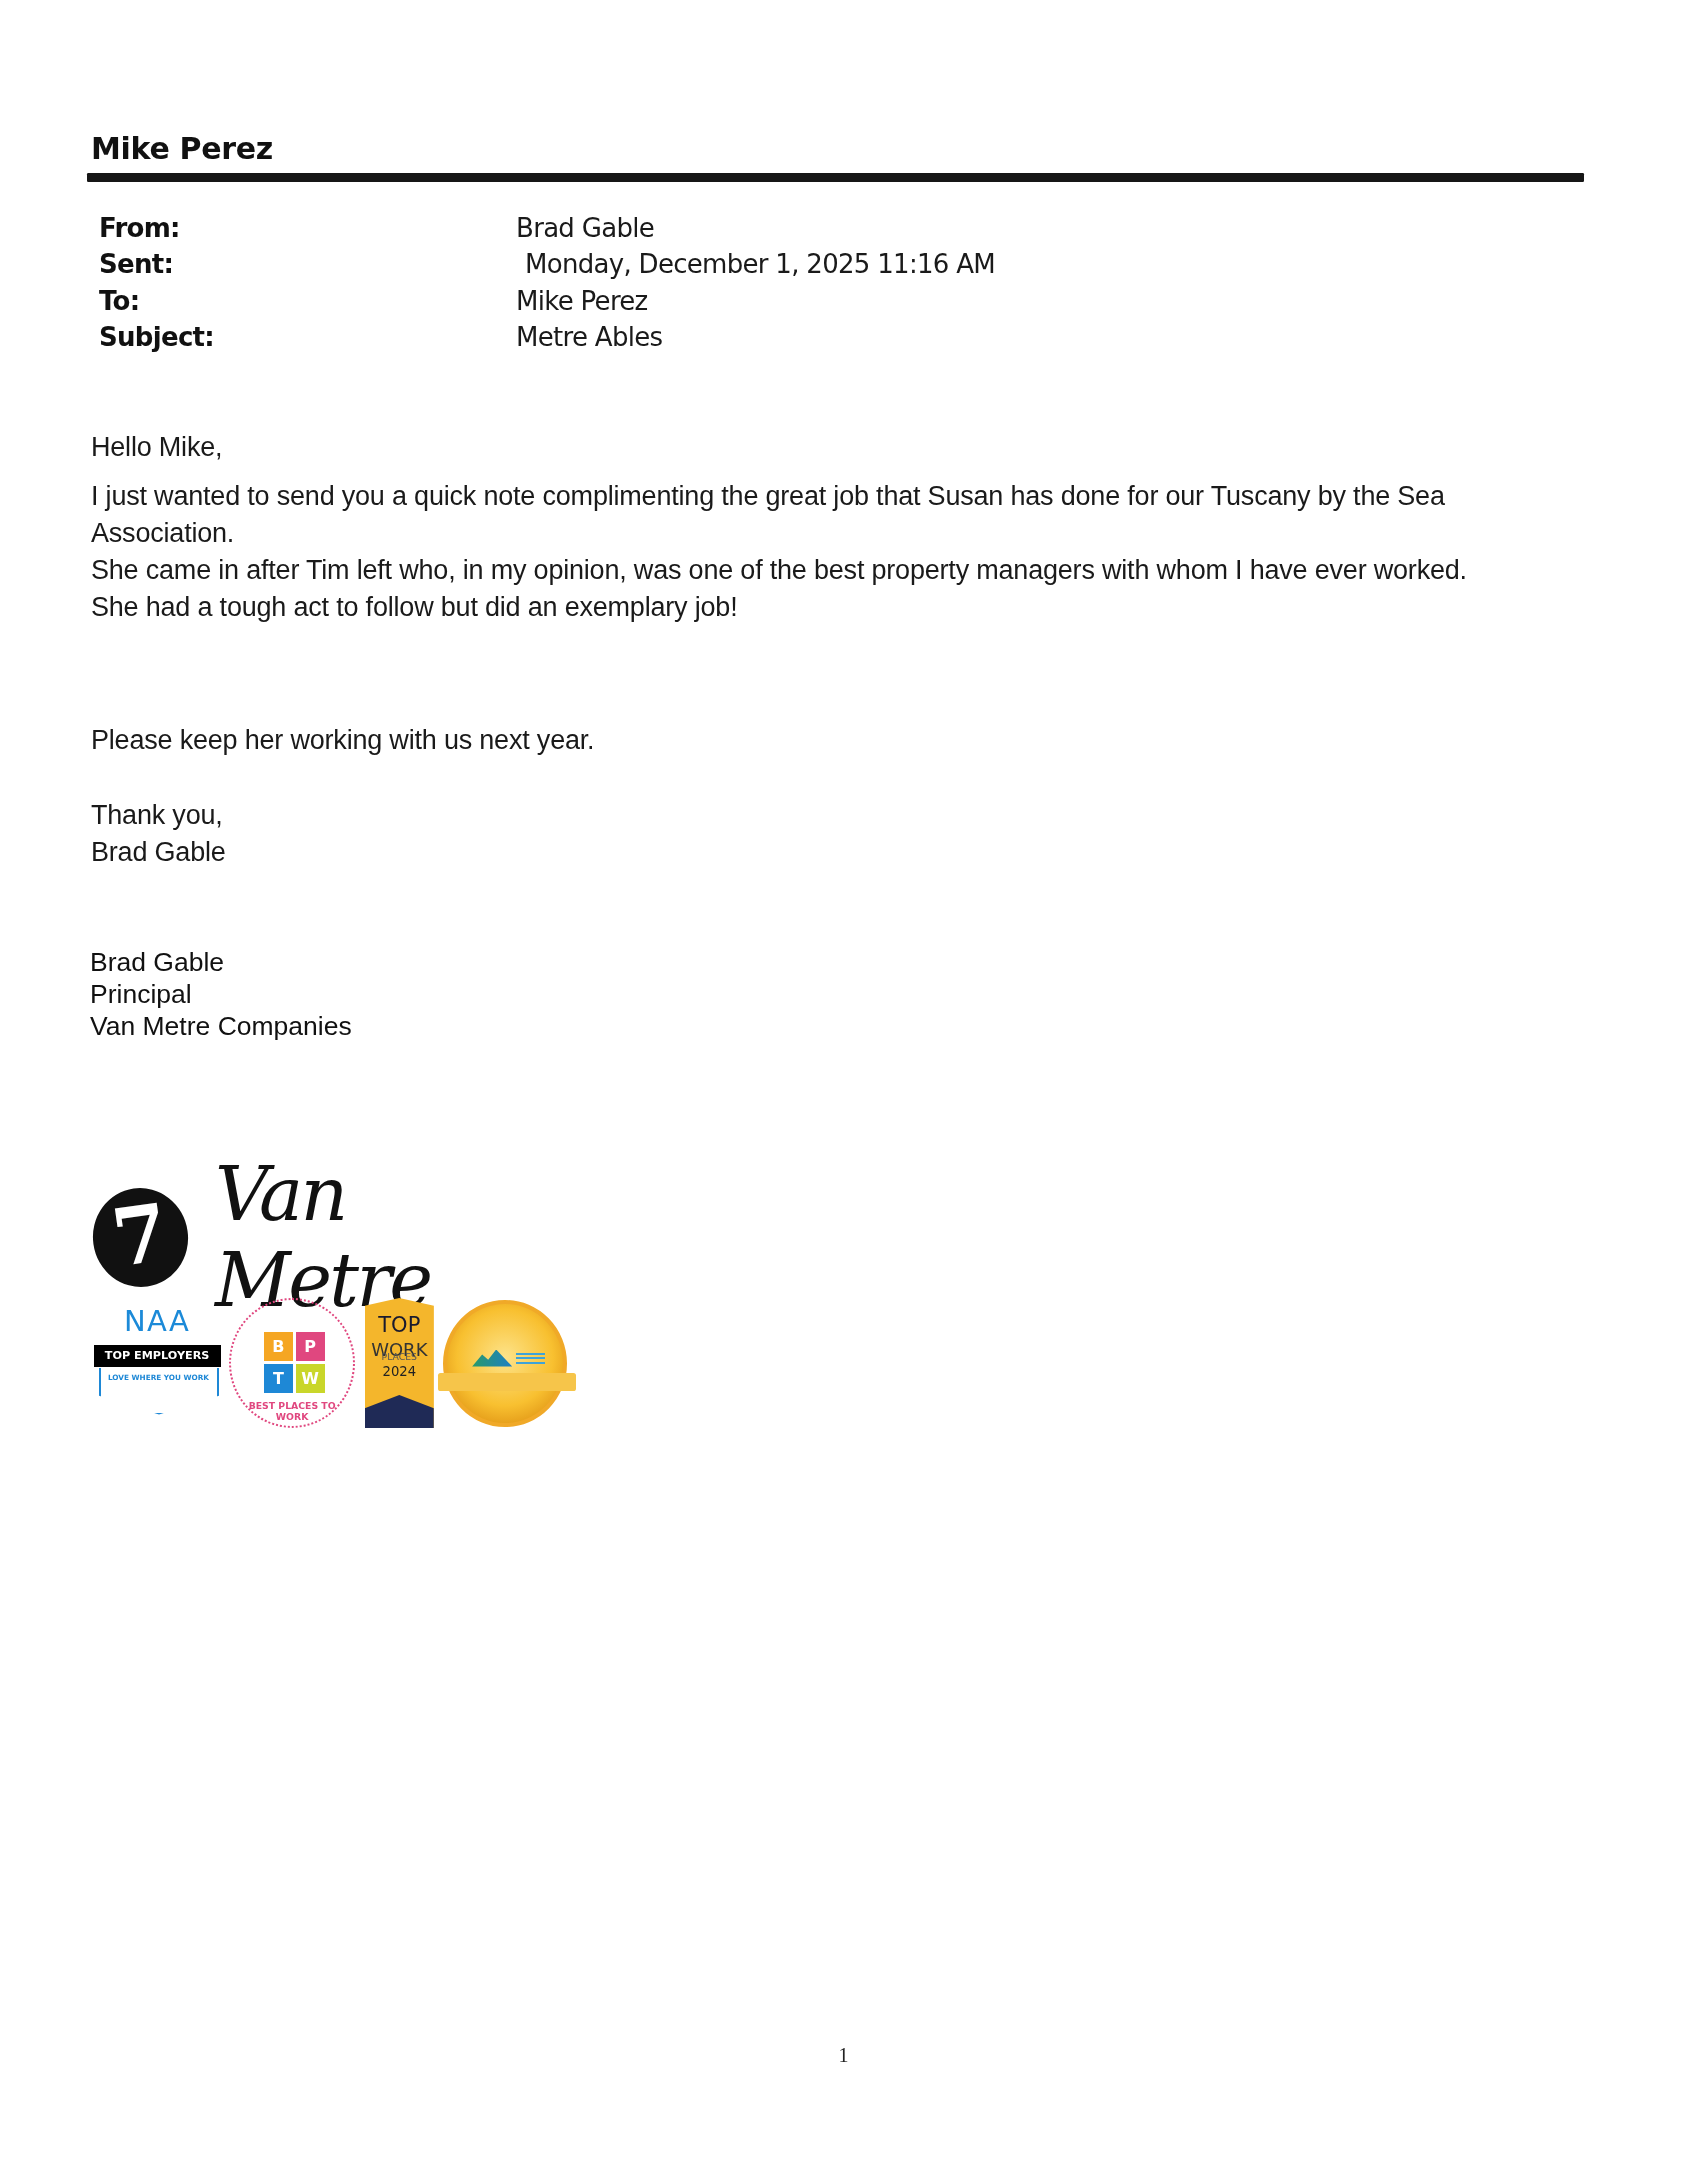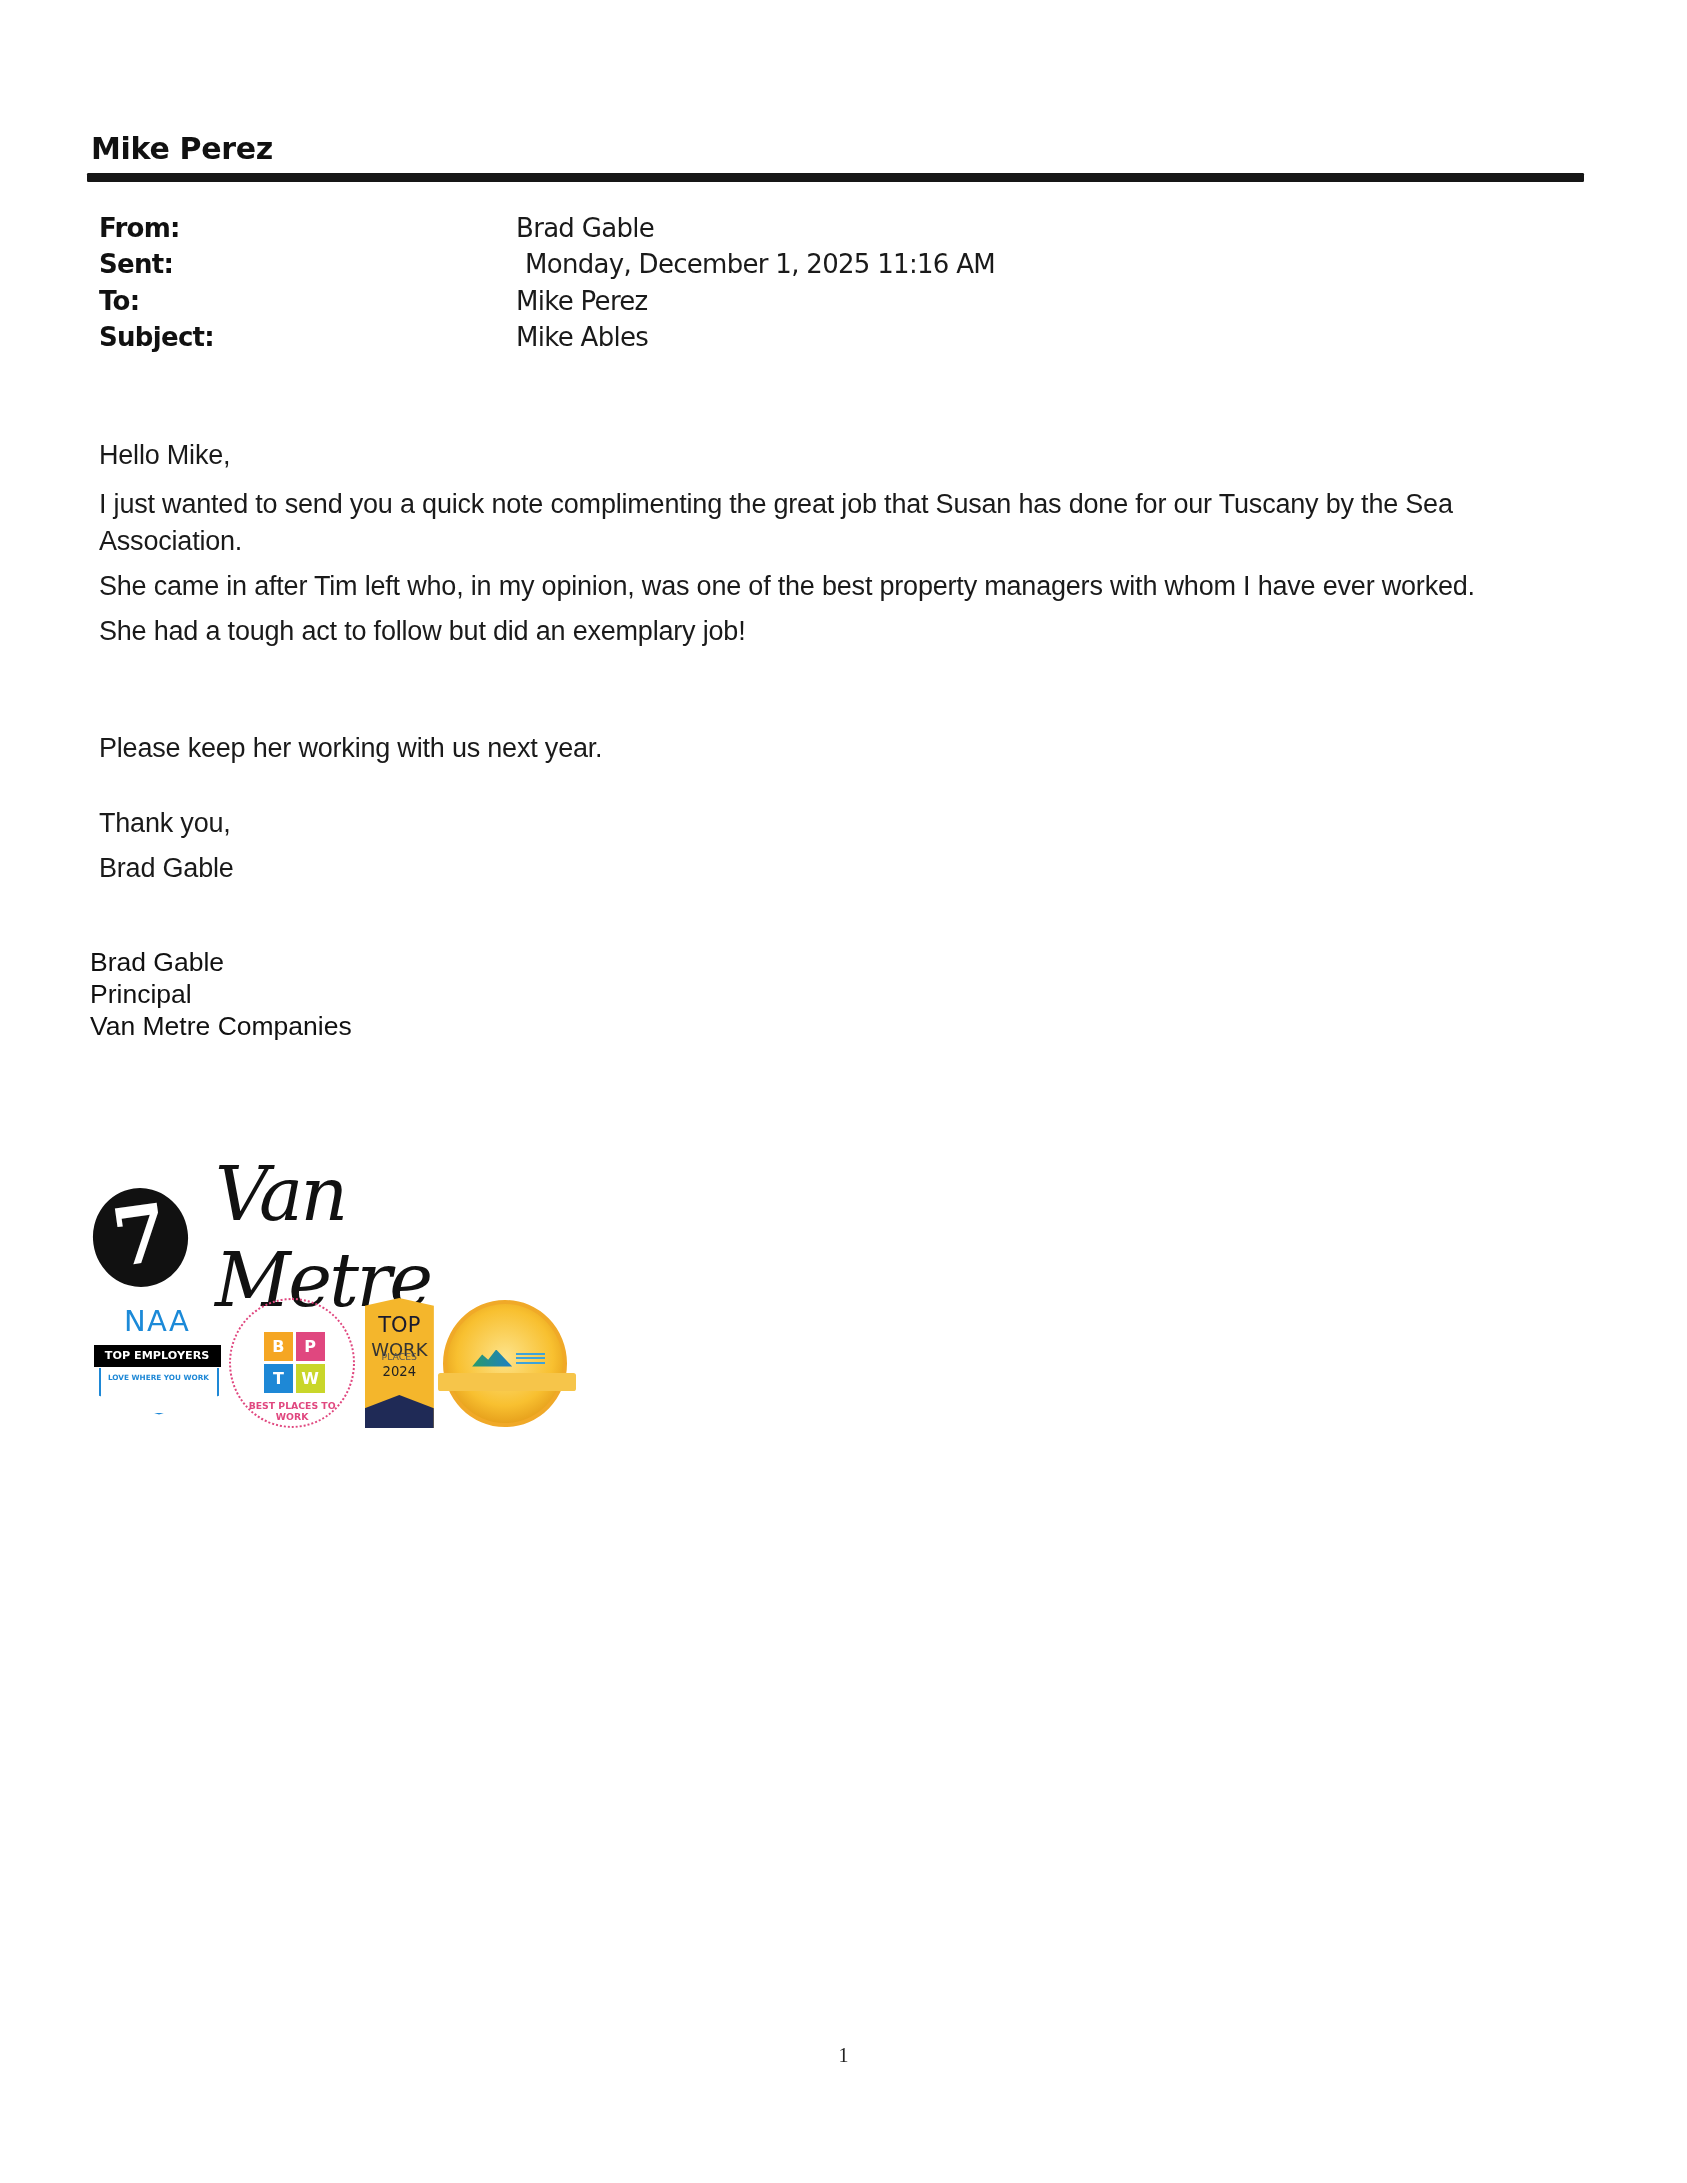--- a/index.html
+++ b/index.html
@@ -27,21 +27,21 @@
     position: absolute; left: 425px; top: 0;
     font-family: "DejaVu Sans", sans-serif; font-size: 26px; letter-spacing: -0.7px;
     color: #1a1a1a; white-space: nowrap;
   }
   .hdr-value.indent { left: 434px; }
   .body-text {
     position: absolute; left: 91px; width: 1502px;
     font-family: "Liberation Sans", sans-serif; font-size: 27px; line-height: 37px;
     color: #1a1a1a; letter-spacing: -0.2px;
   }
-  .body-text p { margin: 8px; }
+  .body-text p { margin: 0; }
   .sig {
     position: absolute; left: 90px;
     font-family: "Liberation Sans", sans-serif; font-size: 26.5px; line-height: 32px;
     color: #111;
   }
   .sig p { margin: 0; }
   .logo-wrap {
     position: absolute; left: 93px; top: 1184px; width: 476px; height: 106px;
     display: flex; align-items: center;
   }
@@ -148,21 +148,21 @@
 <div class="hdr-row" style="top:249px;">
   <span class="hdr-label">Sent:</span>
   <span class="hdr-value indent">Monday, December 1, 2025 11:16 AM</span>
 </div>
 <div class="hdr-row" style="top:286px;">
   <span class="hdr-label">To:</span>
   <span class="hdr-value">Mike Perez</span>
 </div>
 <div class="hdr-row" style="top:322px;">
   <span class="hdr-label">Subject:</span>
-  <span class="hdr-value">Mike Ables</span>
+  <span class="hdr-value">Metre Ables</span>
 </div>
 
 <div class="body-text" style="top:429px;">
   <p>Hello Mike,</p>
 </div>
 
 <div class="body-text" style="top:478px;">
   <p>I just wanted to send you a quick note complimenting the great job that Susan has done for our Tuscany by the Sea Association.</p>
   <p>She came in after Tim left who, in my opinion, was one of the best property managers with whom I have ever worked.</p>
   <p>She had a tough act to follow but did an exemplary job!</p>

